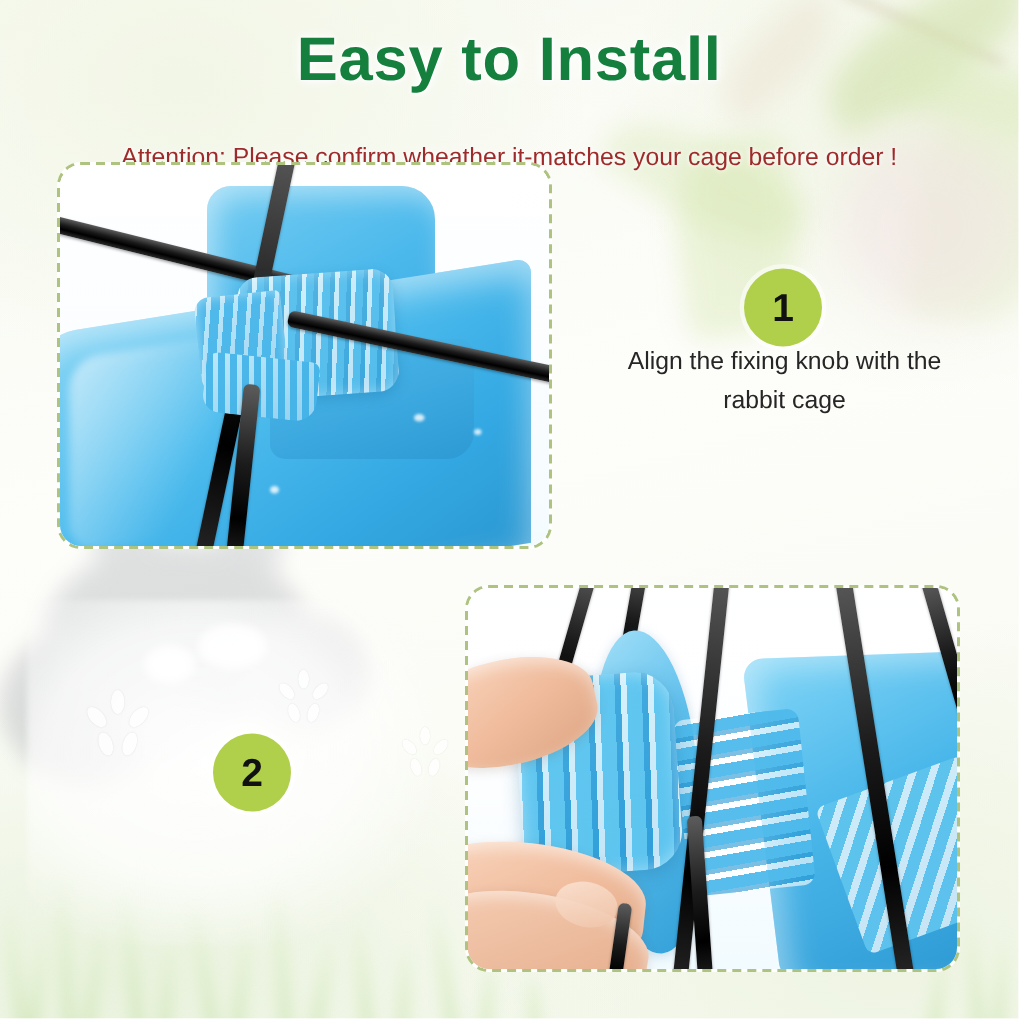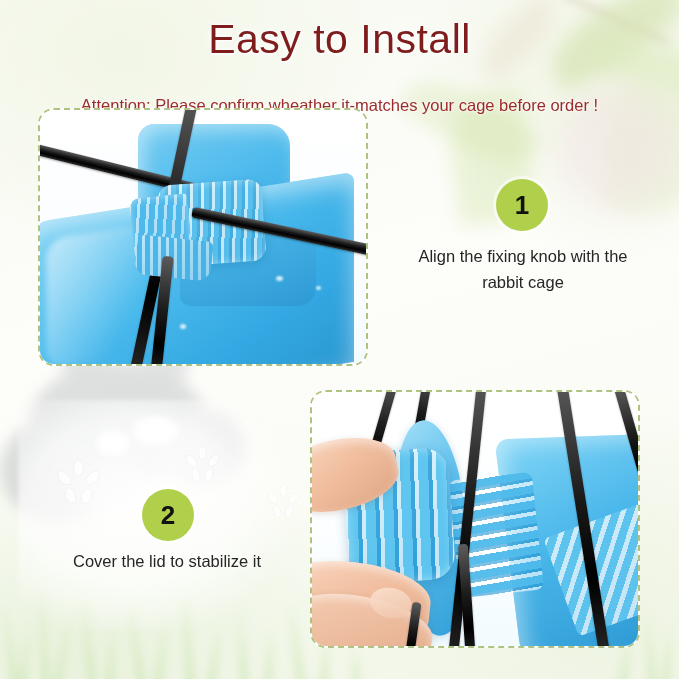--- a/index.html
+++ b/index.html
@@ -84,23 +84,23 @@
   .white-sheen {
     position:absolute; left:18px; top:400px; width:270px; height:230px;
     background:radial-gradient(ellipse at 42% 44%, rgba(255,255,255,.93) 0%, rgba(255,255,255,.72) 46%, rgba(255,255,255,0) 78%);
     filter:blur(2px);
   }
 
   
   .title {
     position:absolute; left:0; right:0; top:16px;
     text-align:center;
-    font-size:41px; font-weight:normal;
+    font-size:41px; font-weight:bold;
     letter-spacing:.5px;
-    color:#7f1d1d;
+    color:#15803d;
     text-shadow:
        0 0 2px #ffffff, 0 0 5px #ffffff, 0 0 9px rgba(255,255,255,.95),
        1px 1px 0 rgba(255,255,255,.85);
   }
   .attention {
     position:absolute; left:0; right:0; top:68px;
     text-align:center;
     font-size:16.5px;
     color:#9e2b2b;
     text-shadow:0 0 3px rgba(255,255,255,.95), 0 0 6px rgba(255,255,255,.8);
@@ -273,21 +273,21 @@
     box-shadow:0 0 0 3px rgba(255,255,255,.55);
   }
   #step1-circle { left:496px; top:179px; }
   #step2-circle { left:142px; top:489px; }
 
   .step-text {
     position:absolute;
     font-size:16.5px; line-height:26px;
     color:#262626; text-align:center;
   }
-  #step1-text { left:396px; top:243px; width:254px; }
+  #step1-text { left:396px; top:228px; width:254px; }
   #step2-text { left:26px;  top:548px; width:282px; }
 </style>
 </head>
 <body>
 
 <div id="stage">
 
   <div class="bg-layer bg-base"></div>
 
   <div class="bg-layer">
@@ -402,15 +402,14 @@
       <div class="finger p2-f3"></div>
       <div class="p2-nail"></div>
       <div class="wire p2-w6"></div>
     </div>
   </div>
 
   <div class="step-circle" id="step1-circle">1</div>
   <div class="step-text" id="step1-text">Align the fixing knob with the rabbit cage</div>
 
   <div class="step-circle" id="step2-circle">2</div>
-  <div class="step-text" id="step2-text">Cover the lid to stabilize it</div>
 
 </div>
 
 </body></html>

